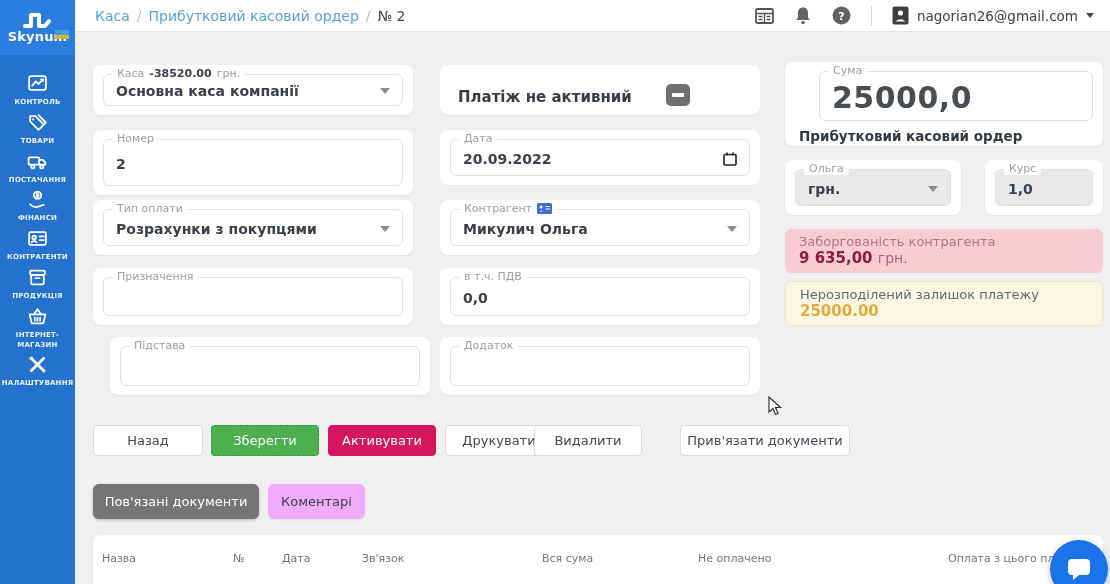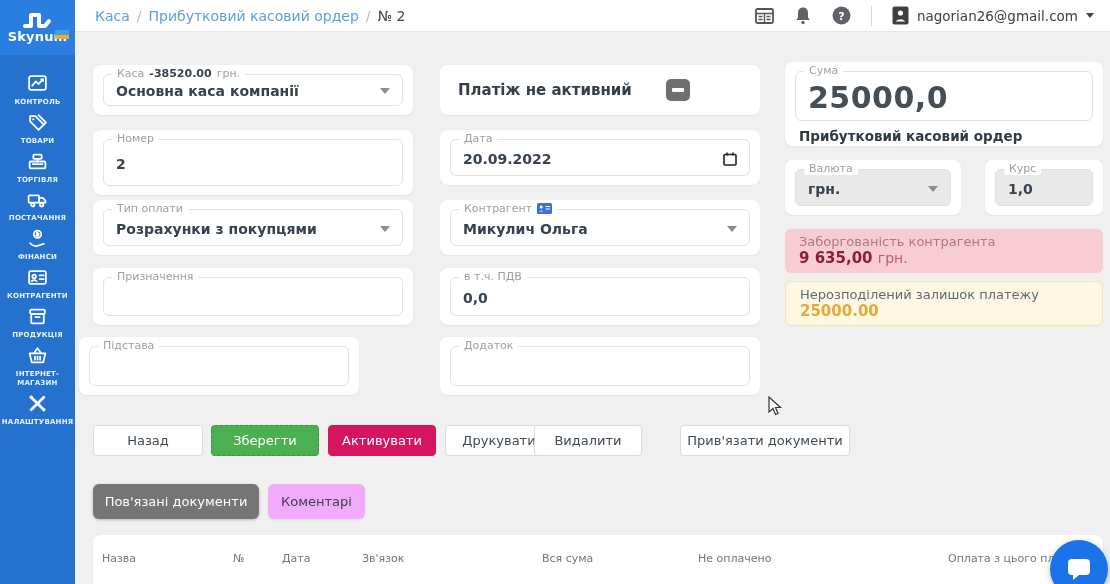--- a/index.html
+++ b/index.html
@@ -38,21 +38,21 @@
   .flabel { position:absolute; top:-8px; left:8px; background:#fff; padding:0 5px; font-size:11px; color:#9aa0a6; white-space:nowrap; border-radius:3px; display:flex; align-items:center; gap:5px; }
   .flabel b { color:#37424e; font-weight:bold; }
   .fvalue { font-size:14px; font-weight:bold; color:#37424e; overflow:hidden; white-space:nowrap; }
   .fcaret { margin-left:auto; width:0; height:0; border-left:5px solid transparent; border-right:5px solid transparent; border-top:6px solid #8d8d8d; }
   .cal-icon { margin-left:auto; }
 
   .sum-value { font-size:30px; font-weight:bold; color:#454e57; letter-spacing:.5px; }
   .sum-card { flex-direction:column; align-items:stretch; }
   .sum-caption { font-size:13.5px; font-weight:bold; color:#2f3a45; margin:7px 0 0 4px; }
 
-  .toggle-row { display:flex; align-items:center; padding-left:8px;gap:18px; }
+  .toggle-row { display:flex; align-items:flex-end; padding-left:8px;gap:18px; }
   .toggle-label { font-size:15px; font-weight:bold; color:#343e49; }
   .toggle-btn { margin-left:16px; width:24px; height:22px; border-radius:5px; background:#6f6f6f; position:relative; cursor:pointer; }
   .toggle-btn::after { content:""; position:absolute; left:6px; top:9px; width:12px; height:4px; background:#fff; border-radius:1px; }
 
   .panel { position:absolute; border-radius:6px; padding:5px 14px; }
   .panel-debt { background:#f7ccd3; }
   .panel-debt .p-label { font-size:13px; color:#b27680; }
   .panel-debt .p-value { font-size:15px; font-weight:bold; color:#8e1b3e; }
   .panel-debt .p-suffix { font-size:14px; color:#bd5c77; font-weight:normal; }
   .panel-rest { background:#fdf7e3; border:1px solid #f3e5b4; }
@@ -103,29 +103,20 @@
     <div class="nav-item">
       <svg viewBox="0 0 20 20">
           <path d="M3 9 V4 h5 l8 8 -5 5 z"></path>
           <circle cx="6" cy="7" r="1" fill="#fff" stroke="none"></circle>
           <path d="M11 3 l7 7 -2.5 2.5"></path>
         </svg>
       <div class="nav-label">ТОВАРИ</div>
     </div>
     <div class="nav-item">
       <svg viewBox="0 0 20 20">
-          <rect x="2.5" y="10" width="15" height="6.5" rx="1"></rect>
-          <rect x="6" y="3.5" width="8" height="4" rx="1"></rect>
-          <path d="M10 7.5 v2.5"></path>
-          <path d="M5.5 12.5 h2 M9 12.5 h2 M12.5 12.5 h2"></path>
-        </svg>
-      <div class="nav-label">ТОРГІВЛЯ</div>
-    </div>
-    <div class="nav-item">
-      <svg viewBox="0 0 20 20">
           <rect x="1.5" y="6" width="10" height="7" rx="1"></rect>
           <path d="M11.5 8.5 h3.5 l2.5 2.5 v2 h-6"></path>
           <circle cx="5.5" cy="15" r="1.6"></circle>
           <circle cx="14" cy="15" r="1.6"></circle>
         </svg>
       <div class="nav-label">ПОСТАЧАННЯ</div>
     </div>
     <div class="nav-item">
       <svg viewBox="0 0 20 20">
           <circle cx="10" cy="6" r="3.5"></circle>
@@ -238,21 +229,21 @@
   </div>
 </div>
 
 <div class="card" style="left:93px; top:268px; width:320px; height:57px;">
   <div class="fieldbox">
     <span class="flabel">Призначення</span>
     <span class="fvalue"></span>
   </div>
 </div>
 
-<div class="card" style="left:79px; top:337px; width:280px; height:58px;">
+<div class="card" style="left:110px; top:337px; width:320px; height:58px;">
   <div class="fieldbox">
     <span class="flabel">Підстава</span>
     <span class="fvalue"></span>
   </div>
 </div>
 
 <div class="card" style="left:440px; top:65px; width:320px; height:50px;">
   <div class="toggle-row">
     <span class="toggle-label">Платіж не активний</span>
     <span class="toggle-btn"></span>
@@ -294,30 +285,30 @@
 </div>
 
 <div class="card" style="left:440px; top:337px; width:320px; height:58px;">
   <div class="fieldbox">
     <span class="flabel">Додаток</span>
     <span class="fvalue"></span>
   </div>
 </div>
 
 <div class="card sum-card" style="left:785px; top:62px; width:318px; height:84px;">
-  <div class="fieldbox" style="height:50px; flex:none;">
+  <div class="fieldbox" style="height:50px; flex:none;margin-left:24px;">
     <span class="flabel">Сума</span>
     <span class="sum-value">25000,0</span>
   </div>
   <div class="sum-caption">Прибутковий касовий ордер</div>
 </div>
 
 <div class="card" style="left:785px; top:160px; width:176px; height:55px;">
   <div class="fieldbox disabled">
-    <span class="flabel">Валюта</span>
+    <span class="flabel">Ольга</span>
     <span class="fvalue">грн.</span>
     <span class="fcaret"></span>
   </div>
 </div>
 
 <div class="card" style="left:985px; top:160px; width:118px; height:55px;">
   <div class="fieldbox disabled">
     <span class="flabel">Курс</span>
     <span class="fvalue">1,0</span>
   </div>

